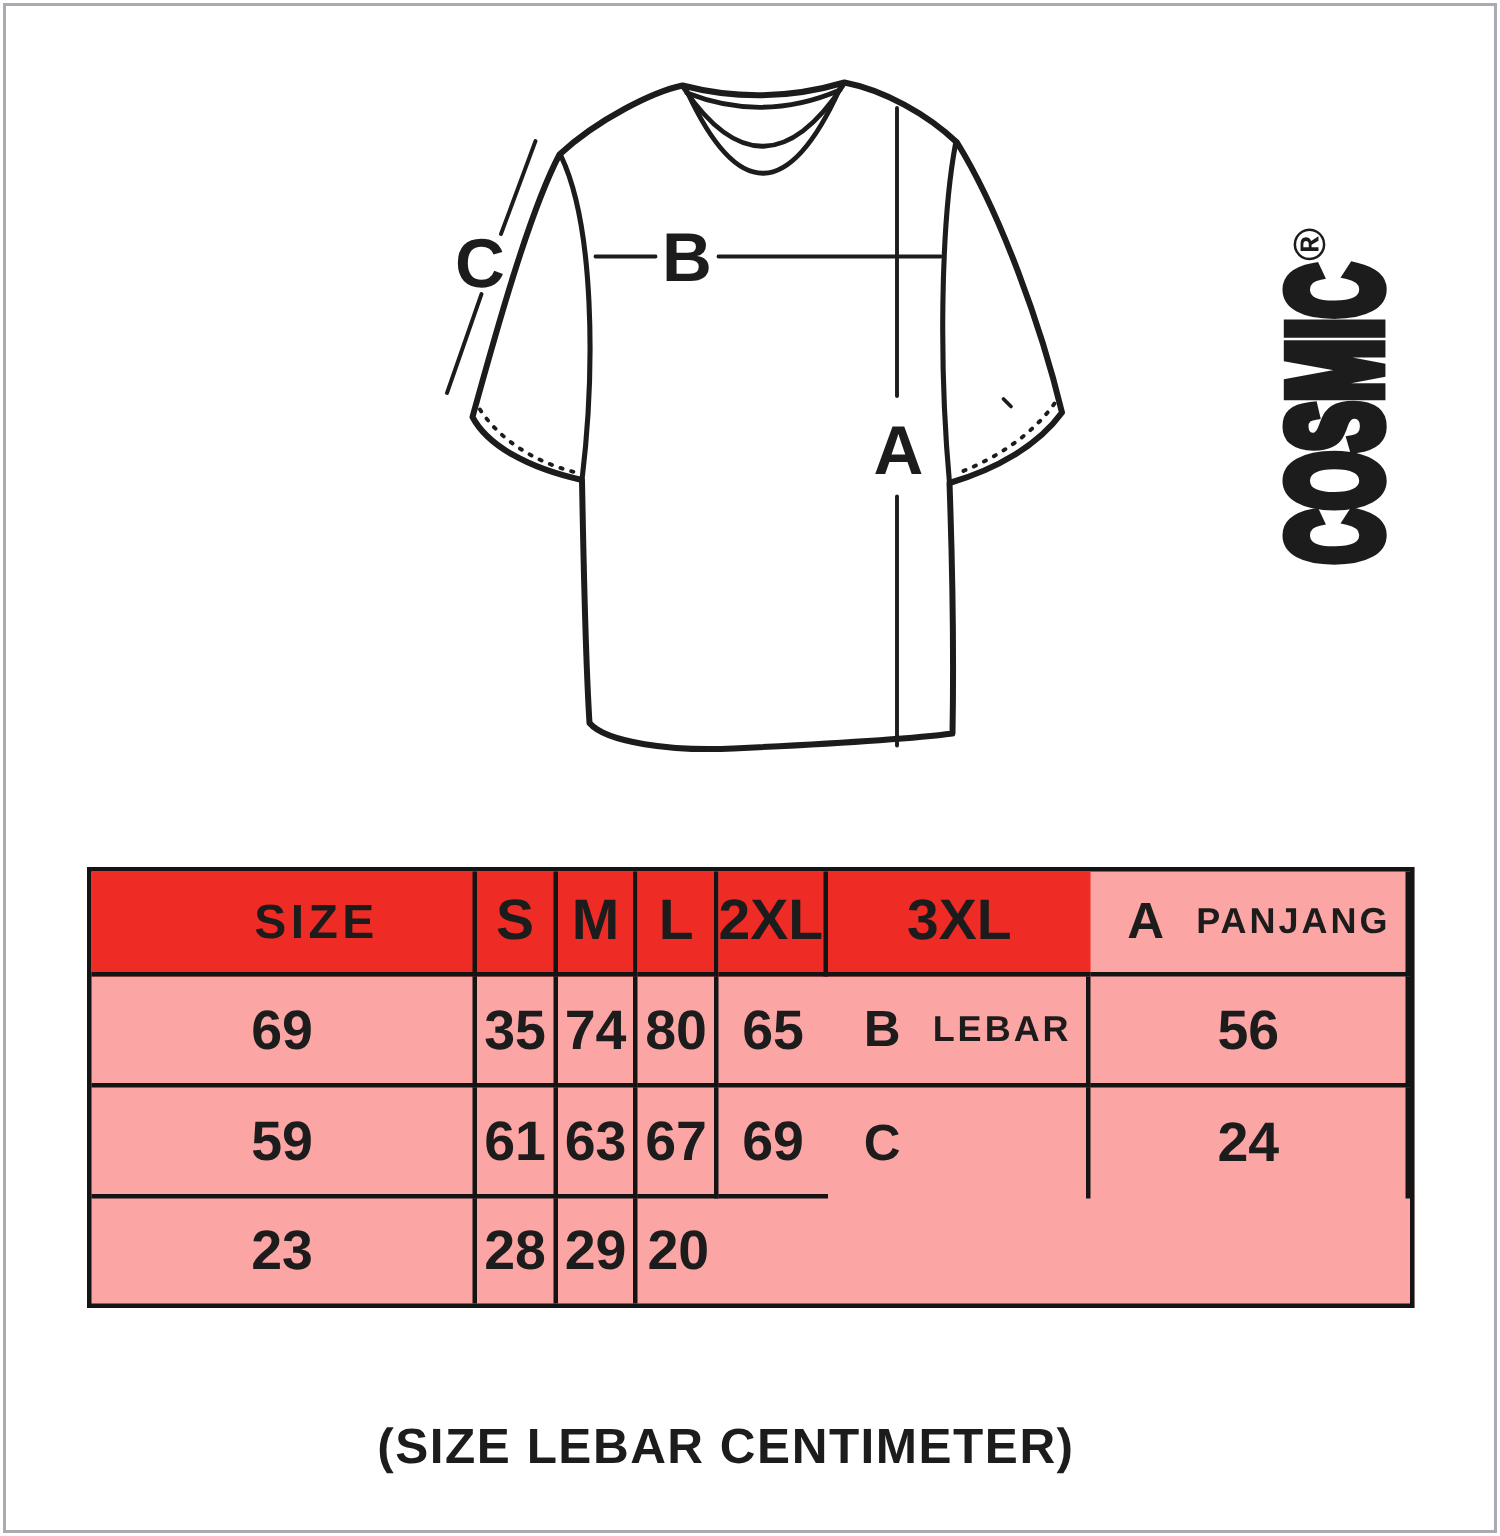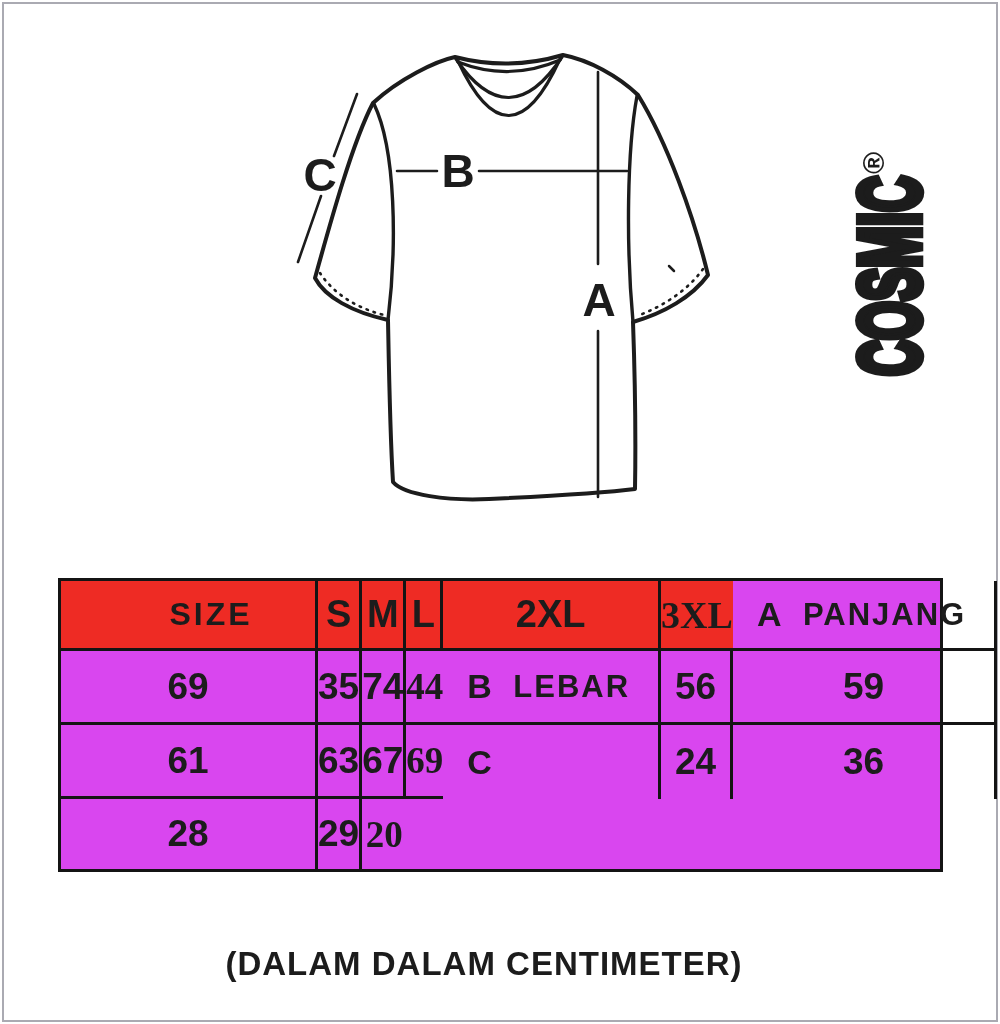--- a/index.html
+++ b/index.html
@@ -63,46 +63,46 @@
     position: absolute;
     left: 58px;
     top: 578px;
     width: 885px;
     height: 294px;
     box-sizing: border-box;
     border: 3px solid #141414;
     display: grid;
     grid-template-columns: 257px repeat(6, 1fr);
     grid-template-rows: 70px 74px 74px 70px;
-    background: #d946ef;
+    background: #fca5a5;
   }
   .cell {
     border-right: 3px solid #141414;
     border-bottom: 3px solid #141414;
     display: flex;
     align-items: center;
     justify-content: center;
     box-sizing: border-box;
     font-weight: bold;
   }
-  .cell.col-last { border-right: none; font-family: Liberation Serif, serif; }
+  .cell.col-last { border-right: none; }
   .cell.row-last { border-bottom: none; }
   .head { background: #ee2b24; font-size: 38px; }
   .head-size { font-size: 32px; letter-spacing: 3px; padding-left: 46px; }
   .num-cell { font-size: 37px; }
   .label-cell {
     justify-content: flex-start;
     padding-left: 24px;
   }
   .row-letter { width: 46px; font-size: 34px; }
   .row-name {
     flex: 1;
     text-align: left;
-    padding-right: 28px;
-    font-size: 31px;
+    padding-right: 10px;
+    font-size: 24px;
     letter-spacing: 2px;
   }
   
   .footer-note {
     position: absolute;
     left: 0;
     top: 946px;
     width: 968px;
     height: 36px;
     display: flex;
@@ -178,36 +178,37 @@
   <div class="cell head">2XL</div>
   <div class="cell head col-last">3XL</div>
 
   <div class="cell label-cell">
     <span class="row-letter">A</span>
     <span class="row-name">PANJANG</span>
   </div>
   <div class="cell num-cell">69</div>
   <div class="cell num-cell">35</div>
   <div class="cell num-cell">74</div>
-  <div class="cell num-cell col-last">44</div>
+  <div class="cell num-cell">80</div>
+  <div class="cell num-cell col-last">65</div>
 
   <div class="cell label-cell">
     <span class="row-letter">B</span>
     <span class="row-name">LEBAR</span>
   </div>
   <div class="cell num-cell">56</div>
   <div class="cell num-cell">59</div>
   <div class="cell num-cell">61</div>
   <div class="cell num-cell">63</div>
   <div class="cell num-cell">67</div>
   <div class="cell num-cell col-last">69</div>
 
   <div class="cell label-cell row-last">
     <span class="row-letter">C</span>
   </div>
   <div class="cell num-cell row-last">24</div>
-  <div class="cell num-cell row-last">36</div>
+  <div class="cell num-cell row-last">23</div>
   <div class="cell num-cell row-last">28</div>
   <div class="cell num-cell row-last">29</div>
   <div class="cell num-cell row-last col-last">20</div>
 </div>
 
-<div class="footer-note">(DALAM DALAM CENTIMETER)</div>
+<div class="footer-note">(SIZE LEBAR CENTIMETER)</div>
 
 </body></html>

